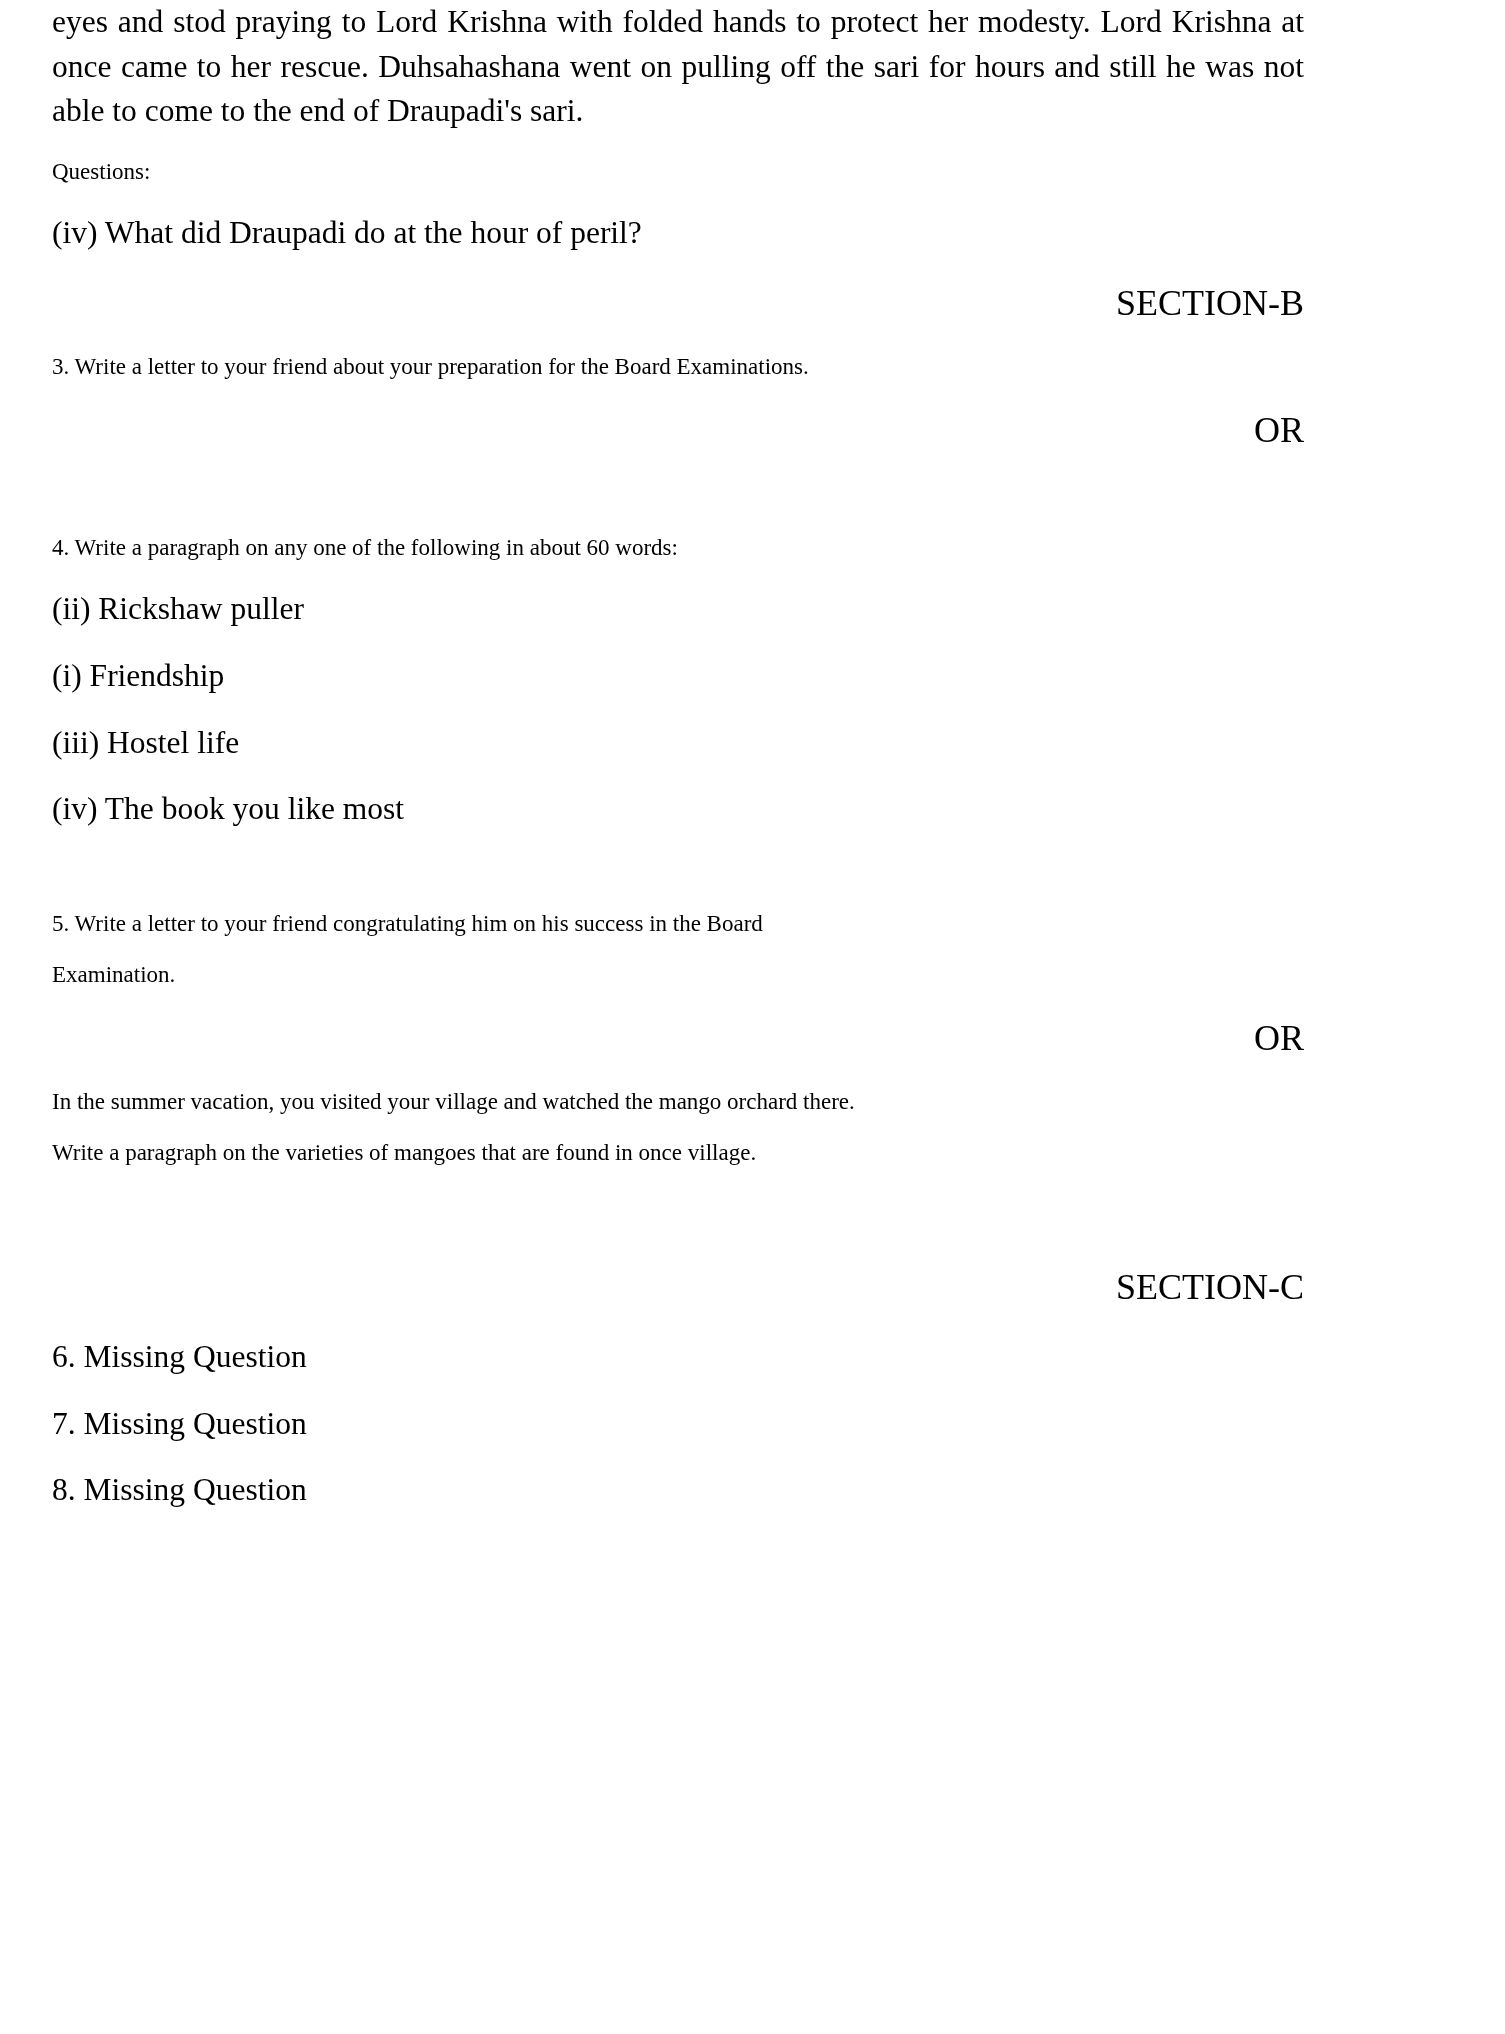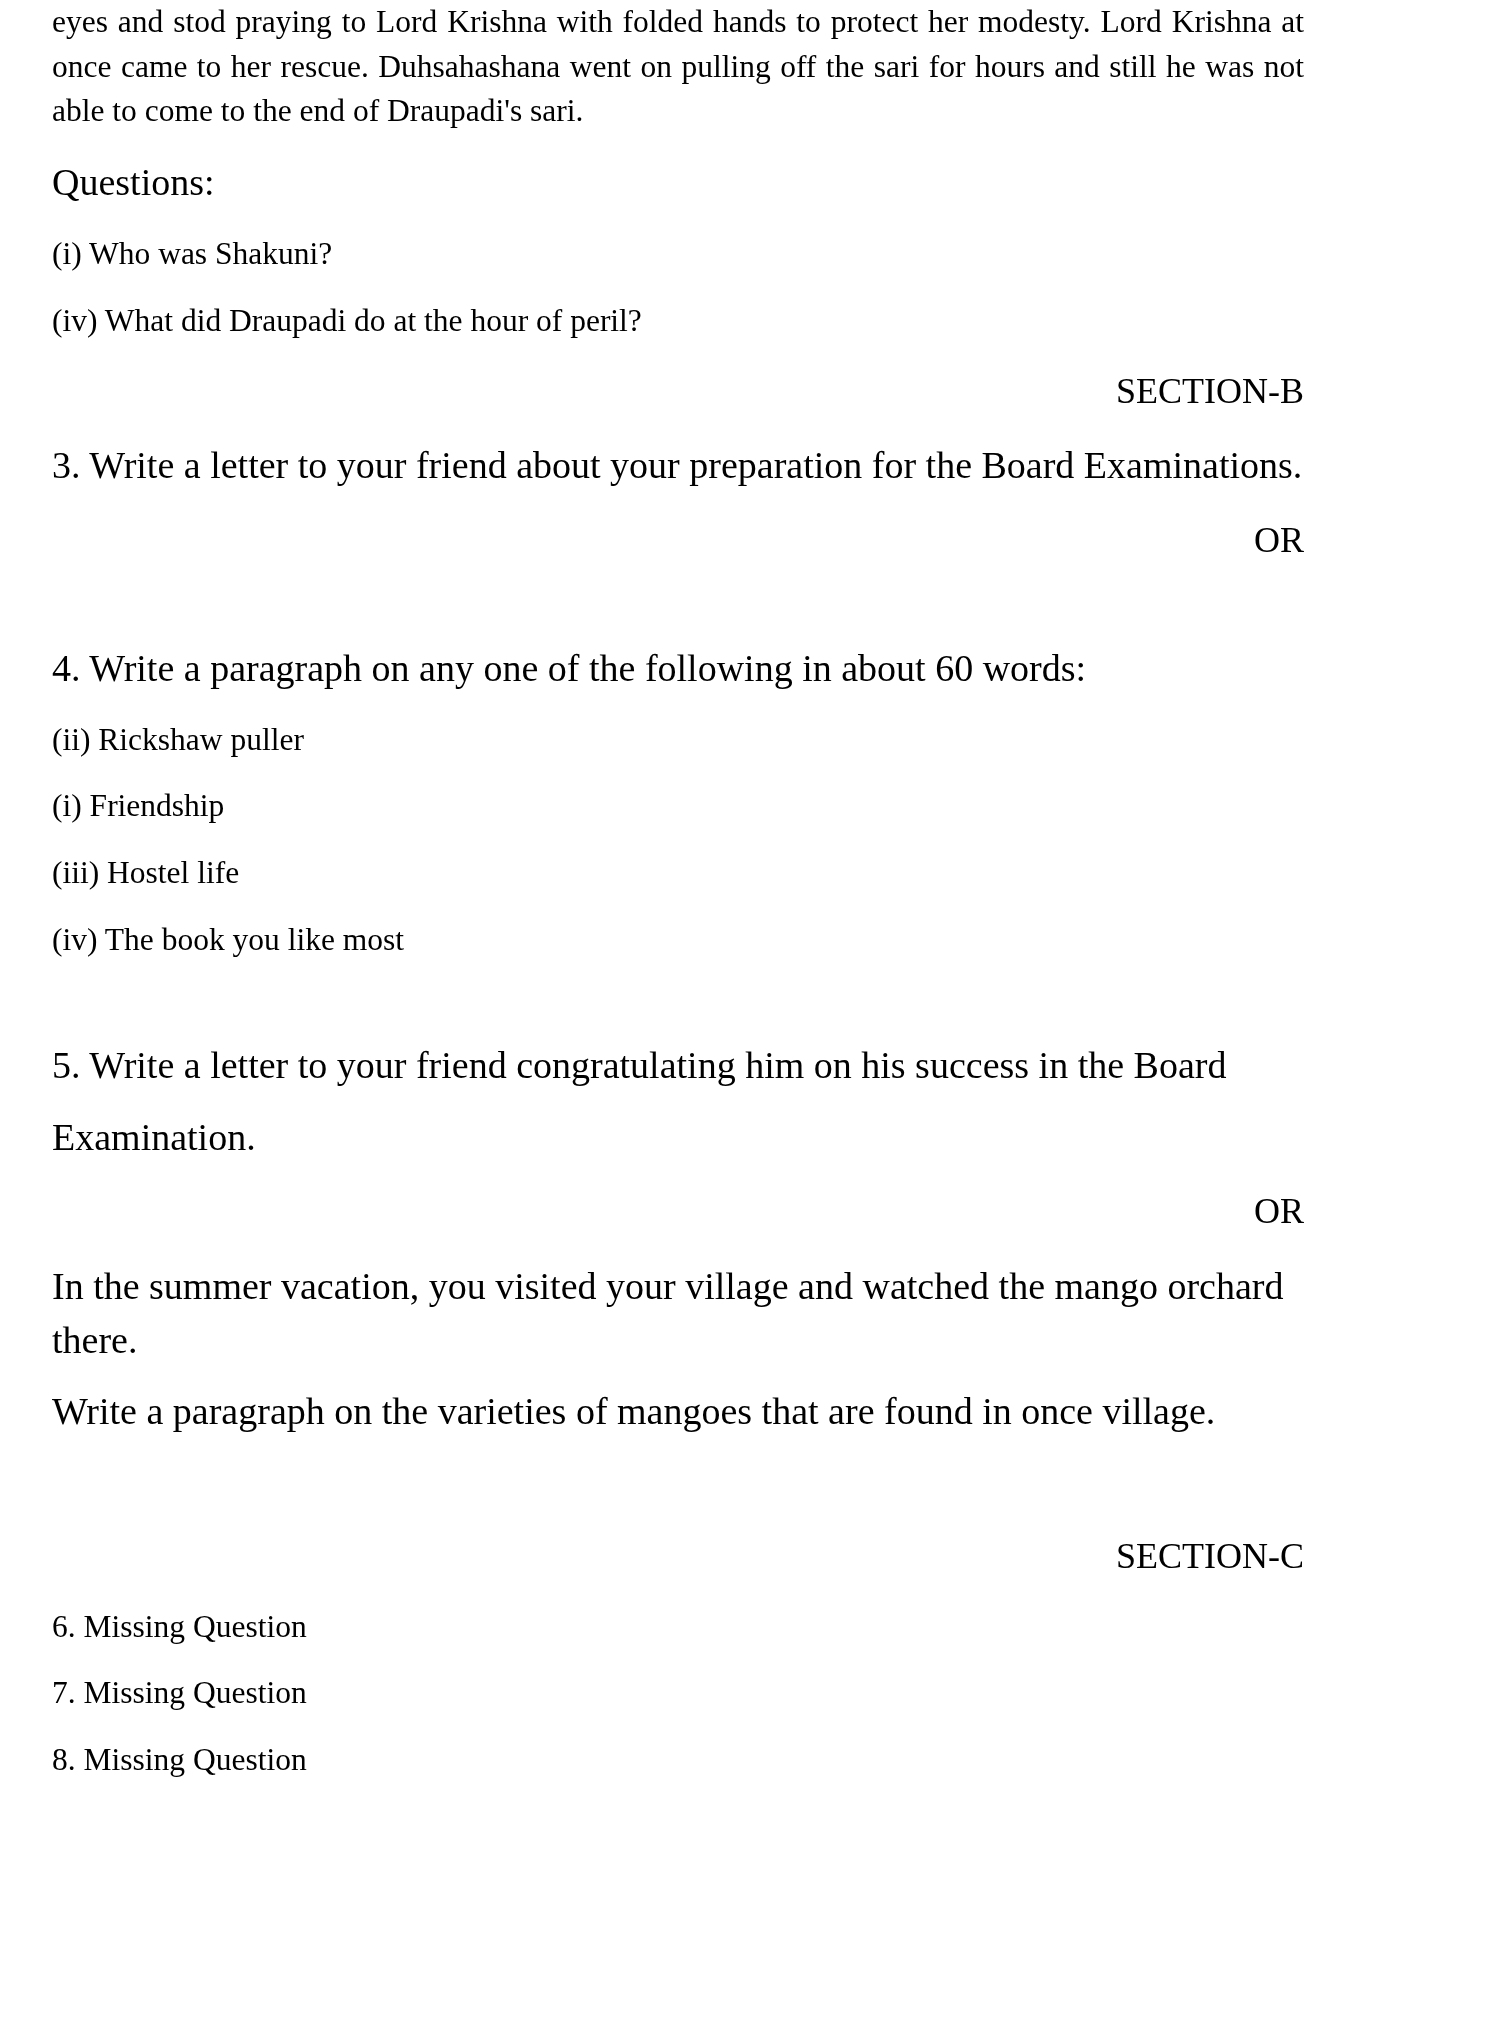--- a/index.html
+++ b/index.html
@@ -24,21 +24,21 @@
     font-size: 31.5px;
     line-height: 1.42;
     text-align: justify;
     text-justify: inter-word;
     margin: 0 0 22px 0;
   }
   .para.cont {
     margin-top: 0;
   }
   .line {
-    font-size: 38px;
+    font-size: 23px;
     line-height: 1.42;
     margin: 0 0 22px 0;
     text-align: left;
   }
   .center {
     font-size: 36px;
     line-height: 1.42;
     text-align: right;
     margin: 0 0 22px 0;
   }
@@ -53,21 +53,20 @@
 </style>
 </head>
 <body>
 
 <div class="page">
 
   <p class="para cont">eyes and stod praying to Lord Krishna with folded hands to protect  her modesty. Lord Krishna at once came to her rescue. Duhsahashana went on pulling off the sari for hours and still he was not able to come to the end of Draupadi's sari.</p>
 
   <p class="line">Questions:</p>
 
-  <p class="qitem">(i) Who was Shakuni?</p>
   <p class="qitem">(iv) What did Draupadi do at the hour of peril?</p>
 
   <p class="center">SECTION-B</p>
 
   <p class="line">3. Write a letter to your friend about your preparation for the Board Examinations.</p>
 
   <p class="center">OR</p>
 
 
   <div class="gap-md"></div>

